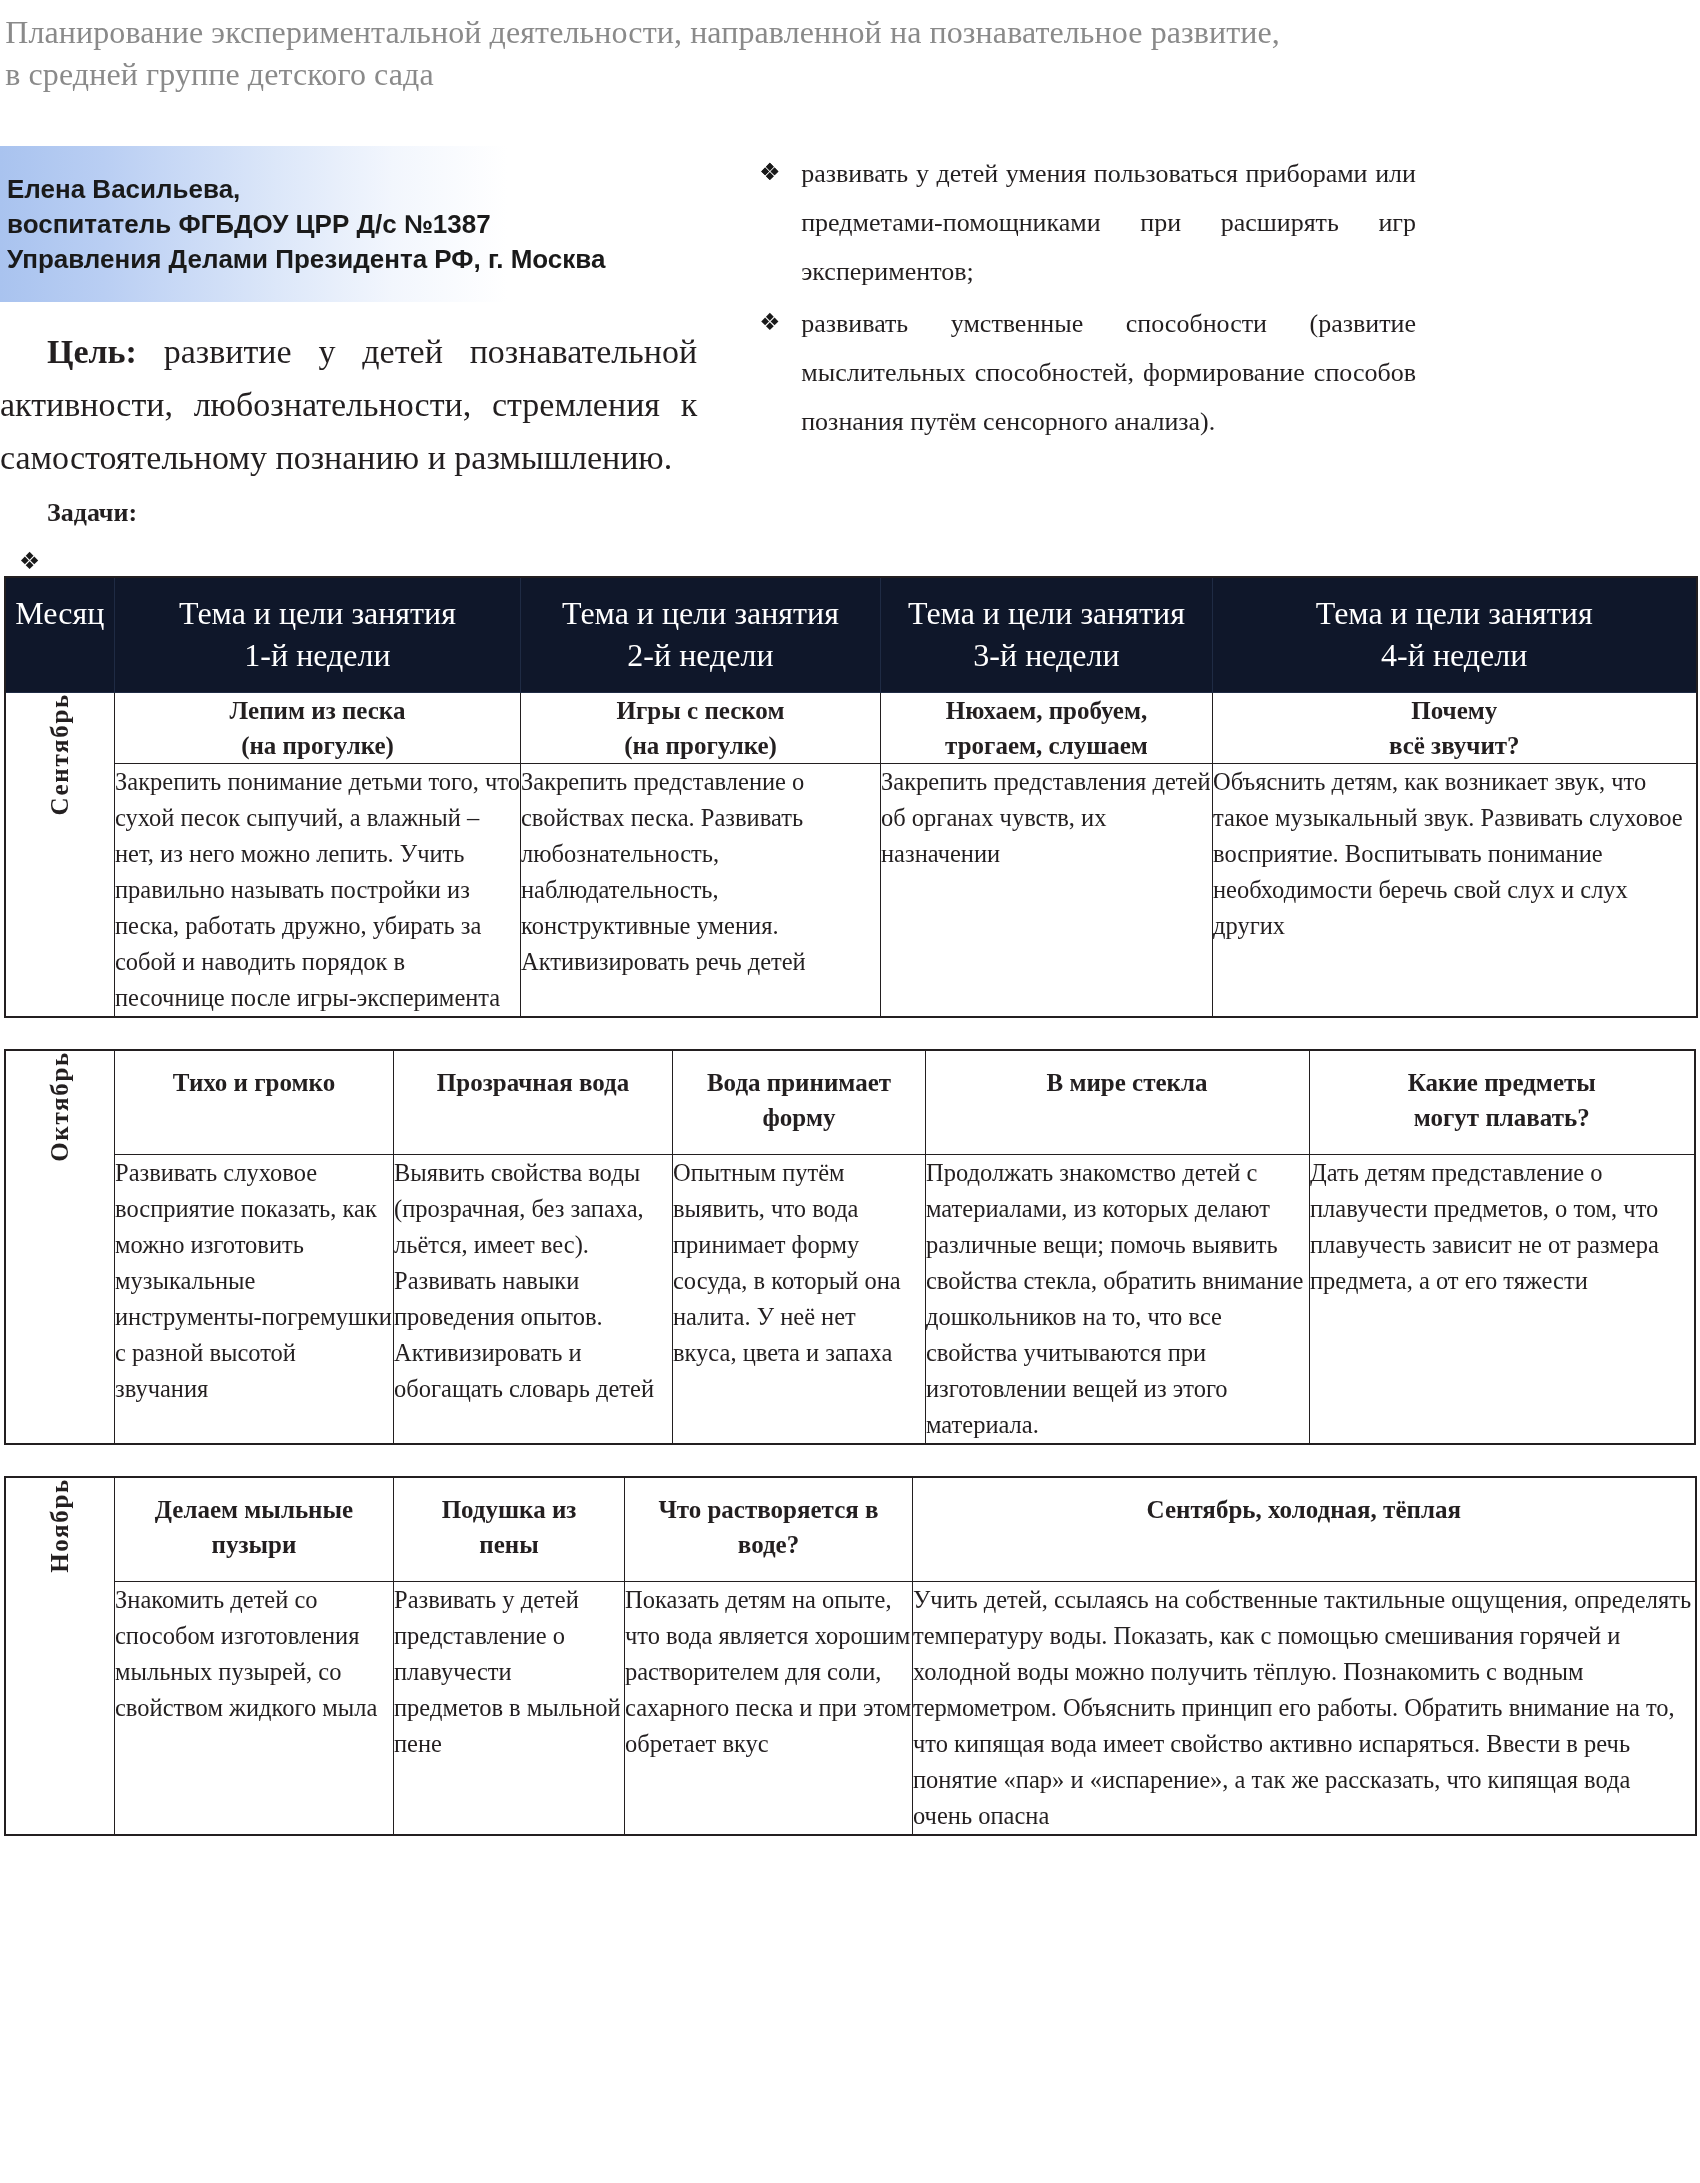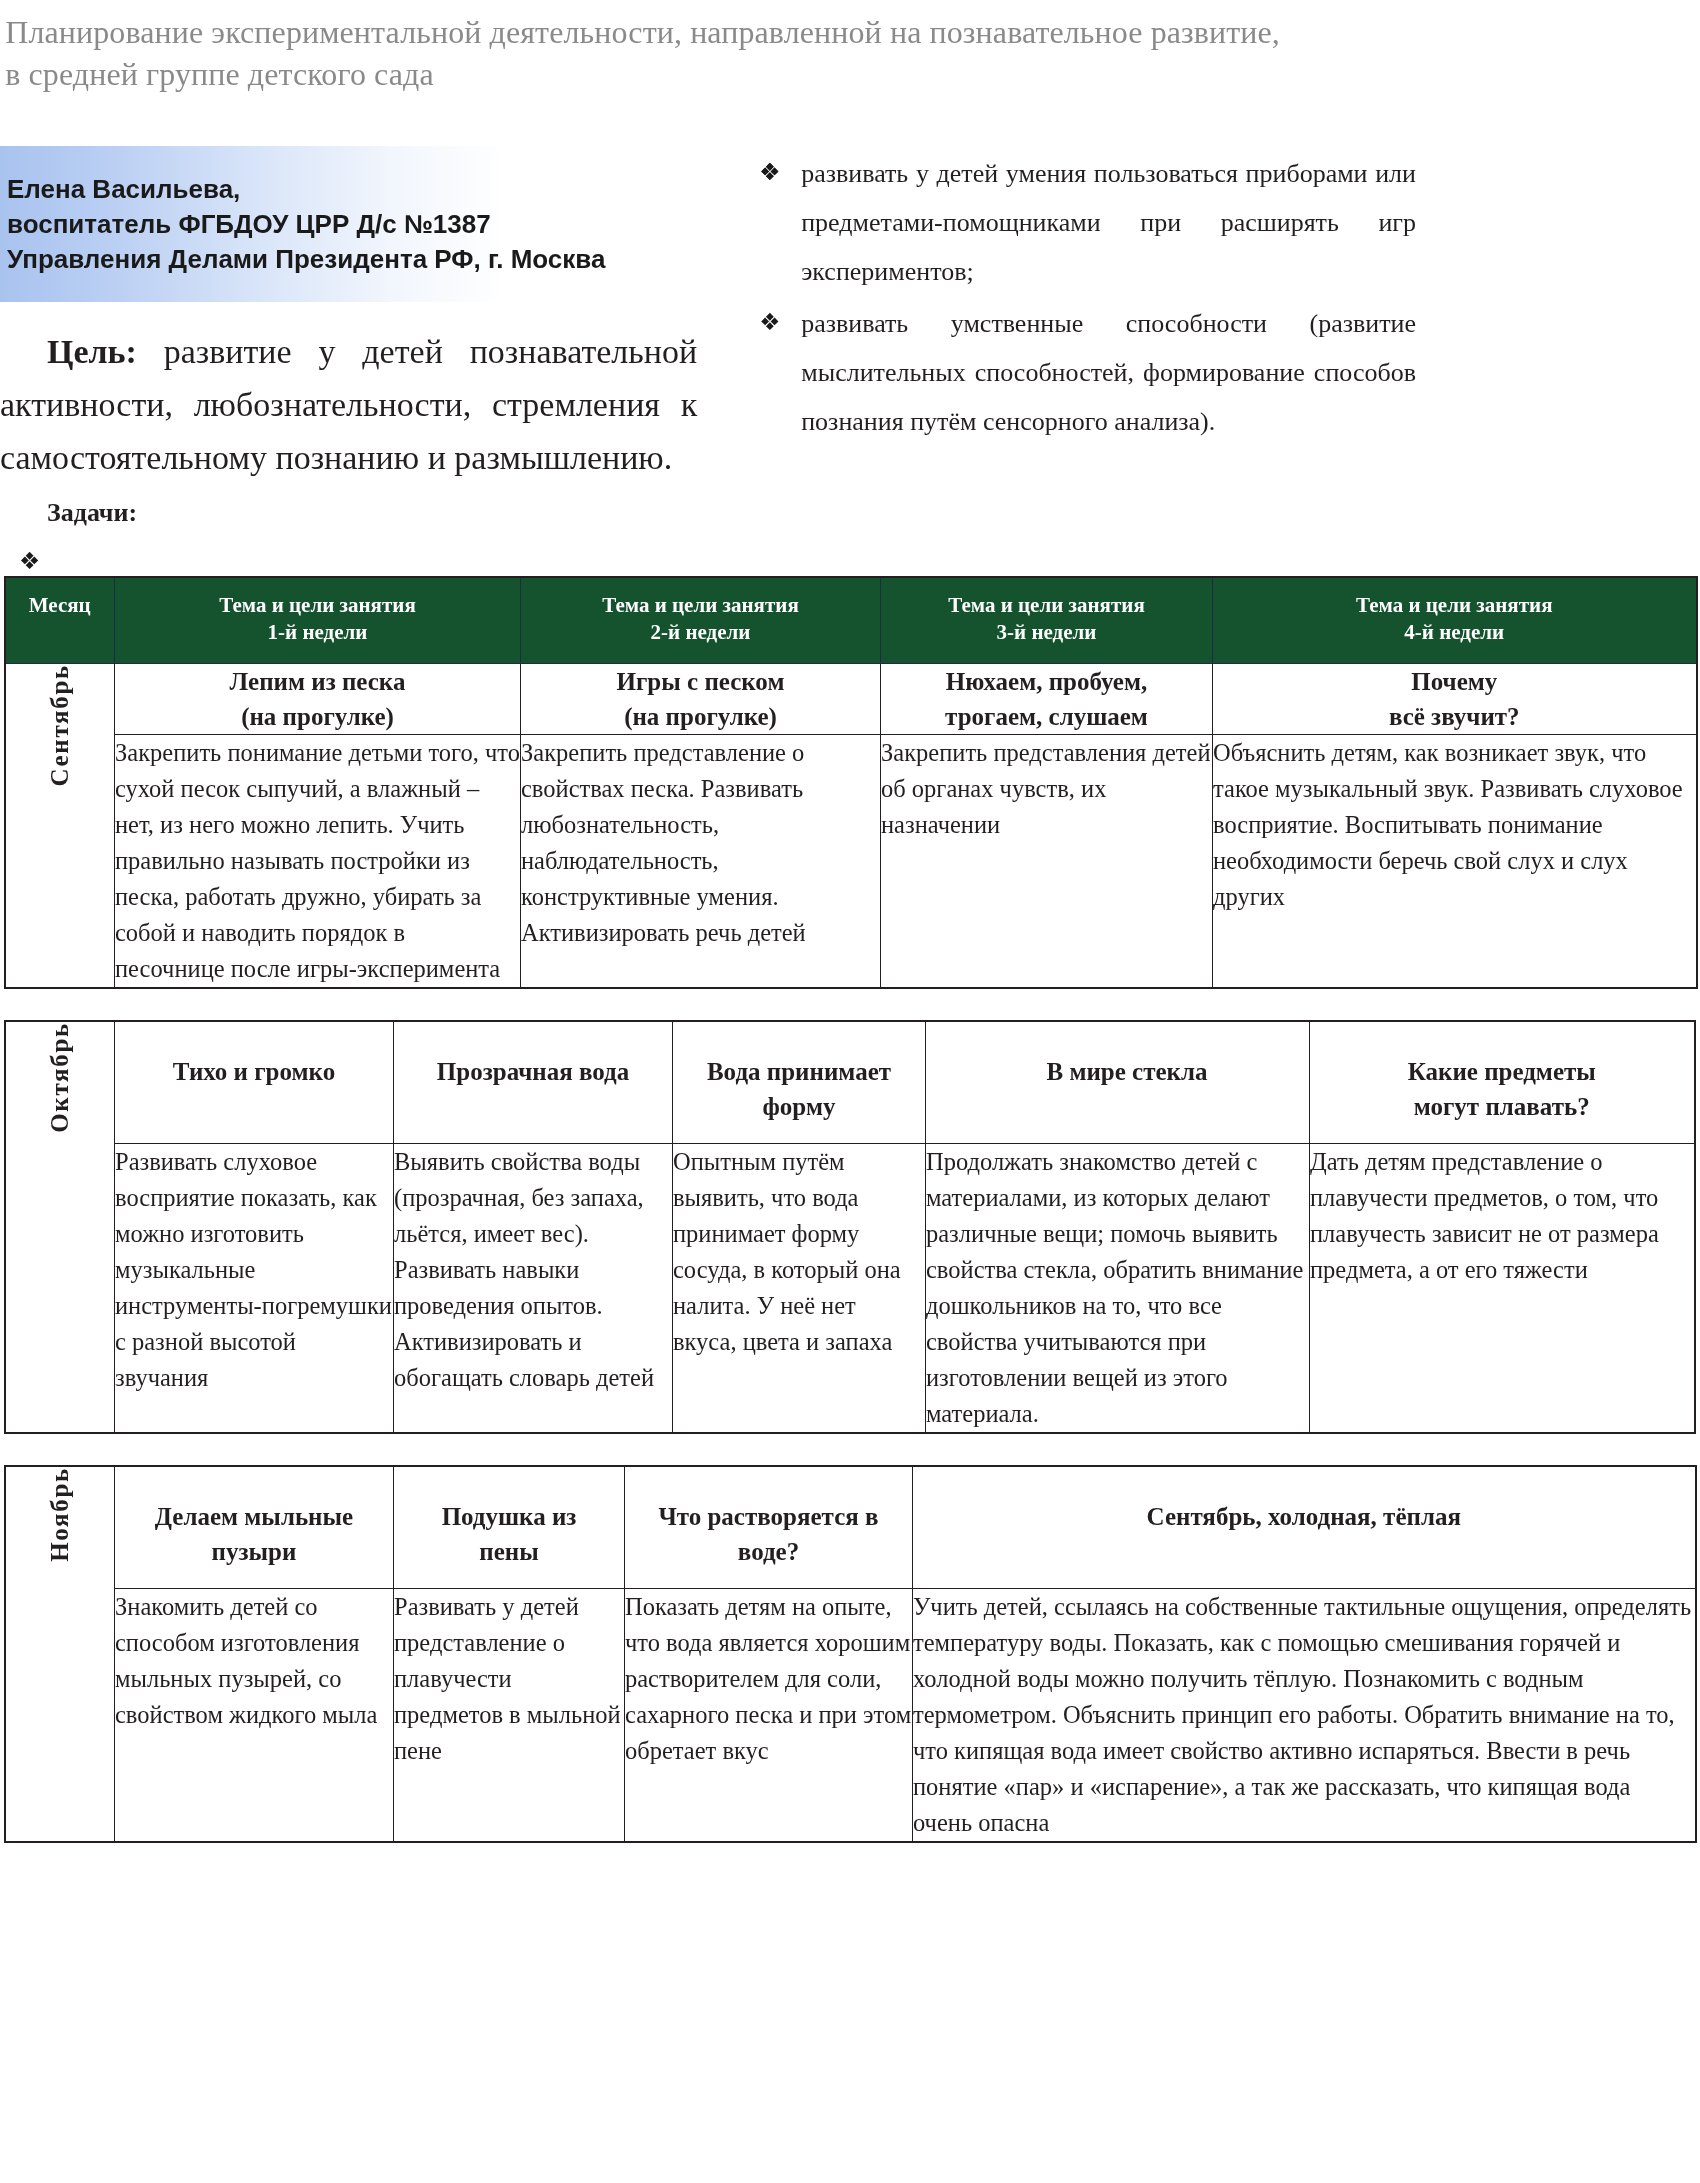--- a/index.html
+++ b/index.html
@@ -119,24 +119,24 @@
     width: 1692px;
     margin: 0 0 0 3.5px;
     border: 2.6px solid #231f20;
   }
   .tbl td, .tbl th {
     border: 1.7px solid #231f20;
     vertical-align: top;
     padding: 0;
   }
   .hdr-row th {
-    background: #14532d;
+    background: #0f172a;
     color: #ffffff;
-    font-weight: bold;
-    font-size: 21px;
+    font-weight: normal;
+    font-size: 32px;
     line-height: 1.32;
     text-align: center;
     padding: 14px 7px 15.7px 7px;
     border-color: #1f2b44;
   }
   .hdr-row th.month-head { }
 
   .theme-cell {
     text-align: center;
     font-weight: bold;
@@ -165,21 +165,21 @@
     transform: rotate(180deg);
     font-weight: bold;
     font-size: 25px;
     letter-spacing: 1.7px;
     display: inline-block;
     white-space: nowrap;
   }
 
   .tbl-gap { height: 31px; }
 
-  .t2 .theme-cell, .t3 .theme-cell { padding-top: 32px; padding-bottom: 19px; }
+  .t2 .theme-cell, .t3 .theme-cell { padding-top: 14px; padding-bottom: 19px; }
 </style>
 </head>
 <body>
 
 <div class="page">
 
   <div class="doc-title">
     <span class="line">Планирование экспериментальной деятельности, направленной на познавательное развитие,</span>
     <span class="line">в средней группе детского сада</span>
   </div>

